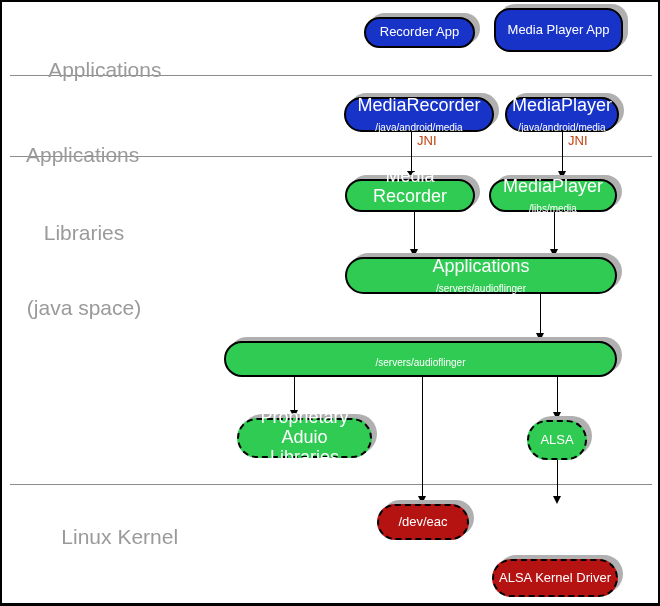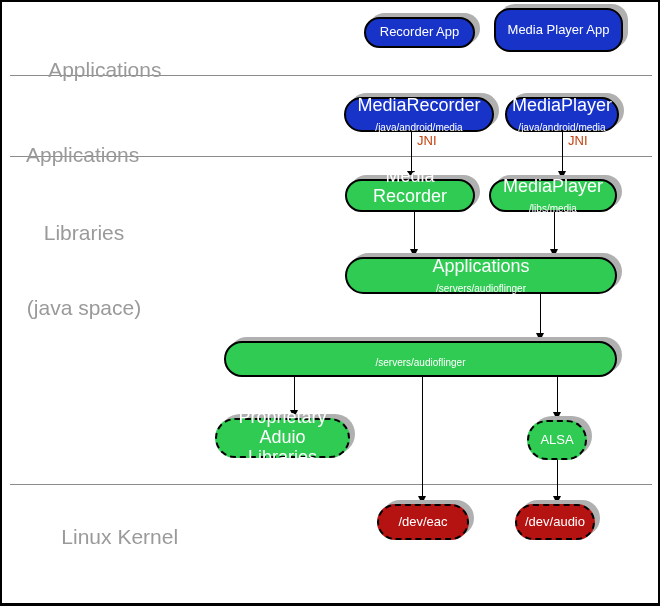--- a/index.html
+++ b/index.html
@@ -126,31 +126,31 @@
     <div class="p">/servers/audioflinger</div>
   </div>
 
   <div class="edge-v" style="left:292px;top:375px;height:35px"></div>
   <div class="arrow-down" style="left:288px;top:408px"></div>
   <div class="edge-v" style="left:555px;top:375px;height:37px"></div>
   <div class="arrow-down" style="left:551px;top:410px"></div>
   <div class="edge-v" style="left:420px;top:375px;height:121px"></div>
   <div class="arrow-down" style="left:416px;top:494px"></div>
 
-  <div class="node green dashed" style="left:213px;top:416px;width:135px;height:40px;border-radius:20px">
+  <div class="node green dashed" style="left:235px;top:416px;width:135px;height:40px;border-radius:20px">
     <div class="t">Proprietary Aduio</div>
     <div class="t">Libraries</div>
   </div>
   <div class="node green dashed" style="left:525px;top:418px;width:60px;height:40px;border-radius:20px">
     <div class="single">ALSA</div>
   </div>
 
   <div class="edge-v" style="left:555px;top:458px;height:38px"></div>
   <div class="arrow-down" style="left:551px;top:494px"></div>
 
   <div class="node red dashed" style="left:375px;top:502px;width:92px;height:36px;border-radius:18px">
     <div class="single">/dev/eac</div>
   </div>
-  <div class="node red dashed" style="left:513px;top:502px;width:80px;height:36px;border-radius:18px">
-    <div class="single">/dev/audio</div>
+  <div class="node red dashed" style="left:490px;top:557px;width:126px;height:38px;border-radius:19px">
+    <div class="single">ALSA Kernel Driver</div>
   </div>
 
 </div>
 
 </body></html>

